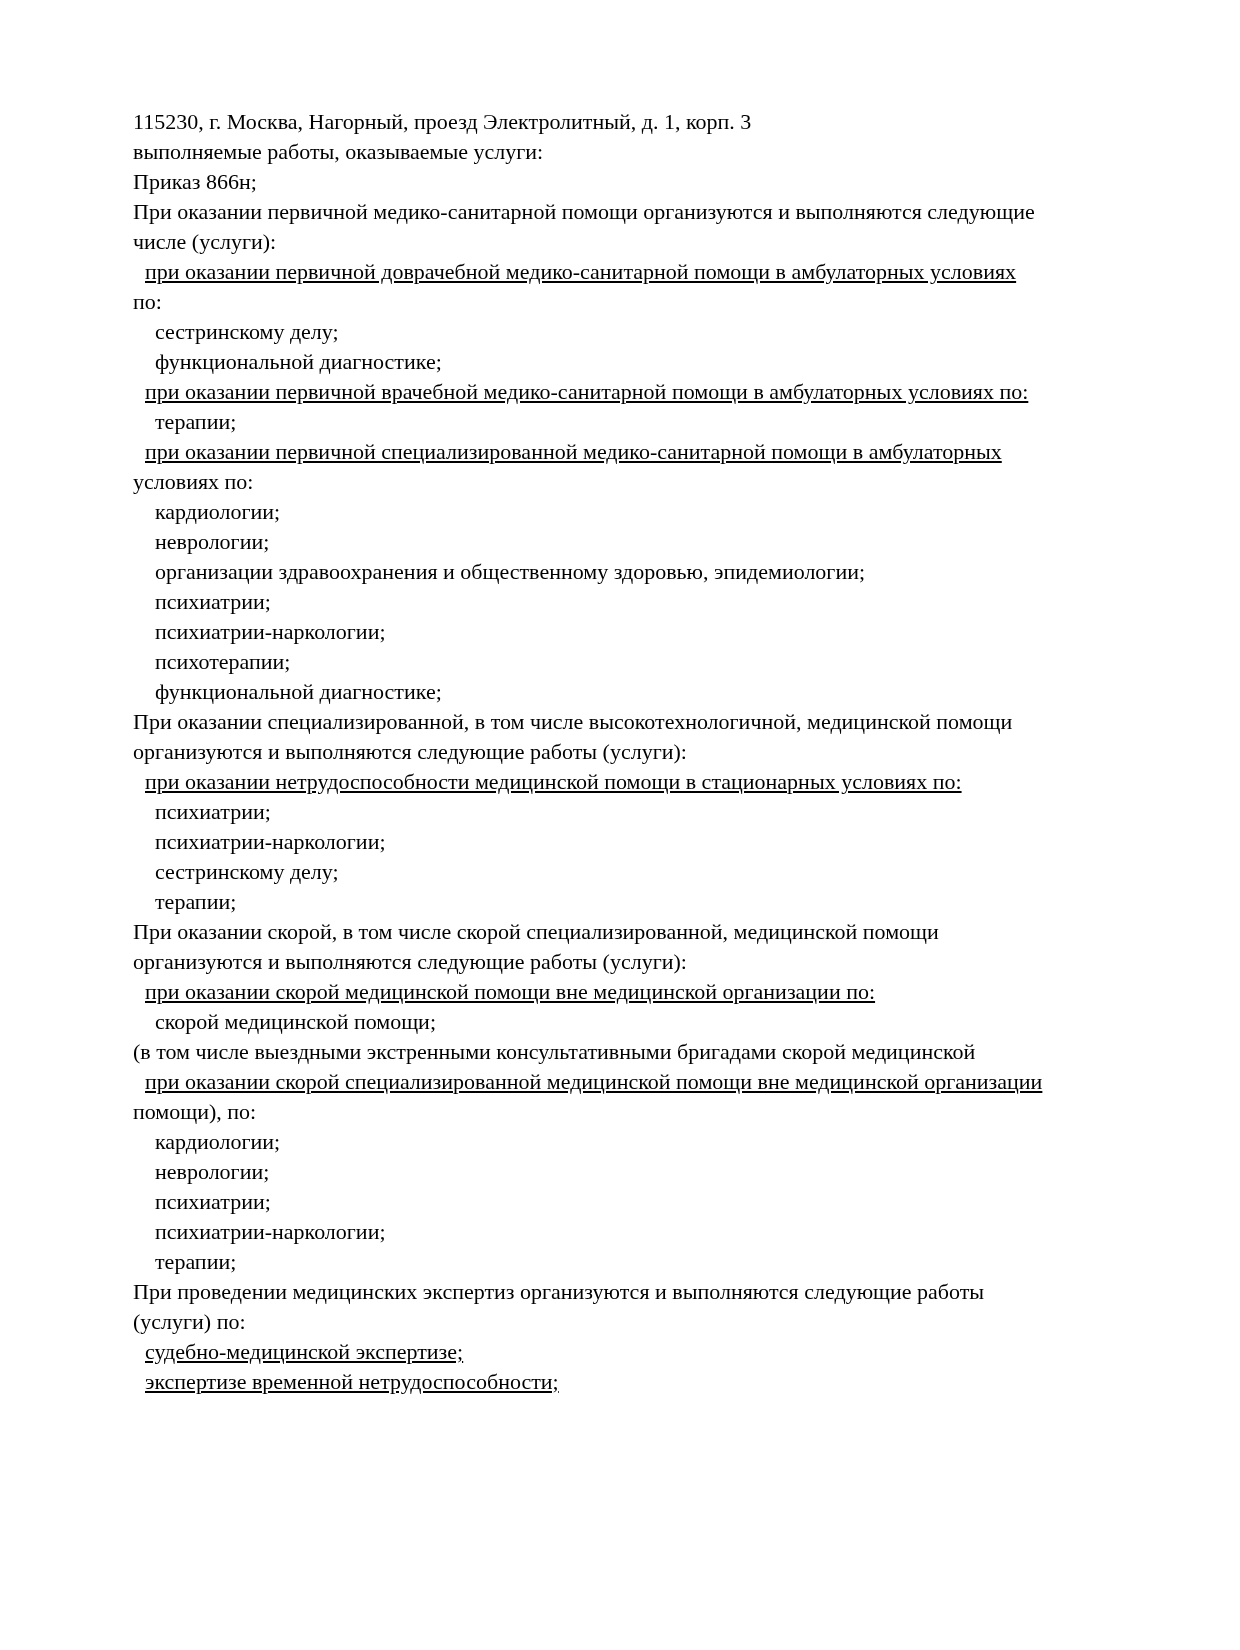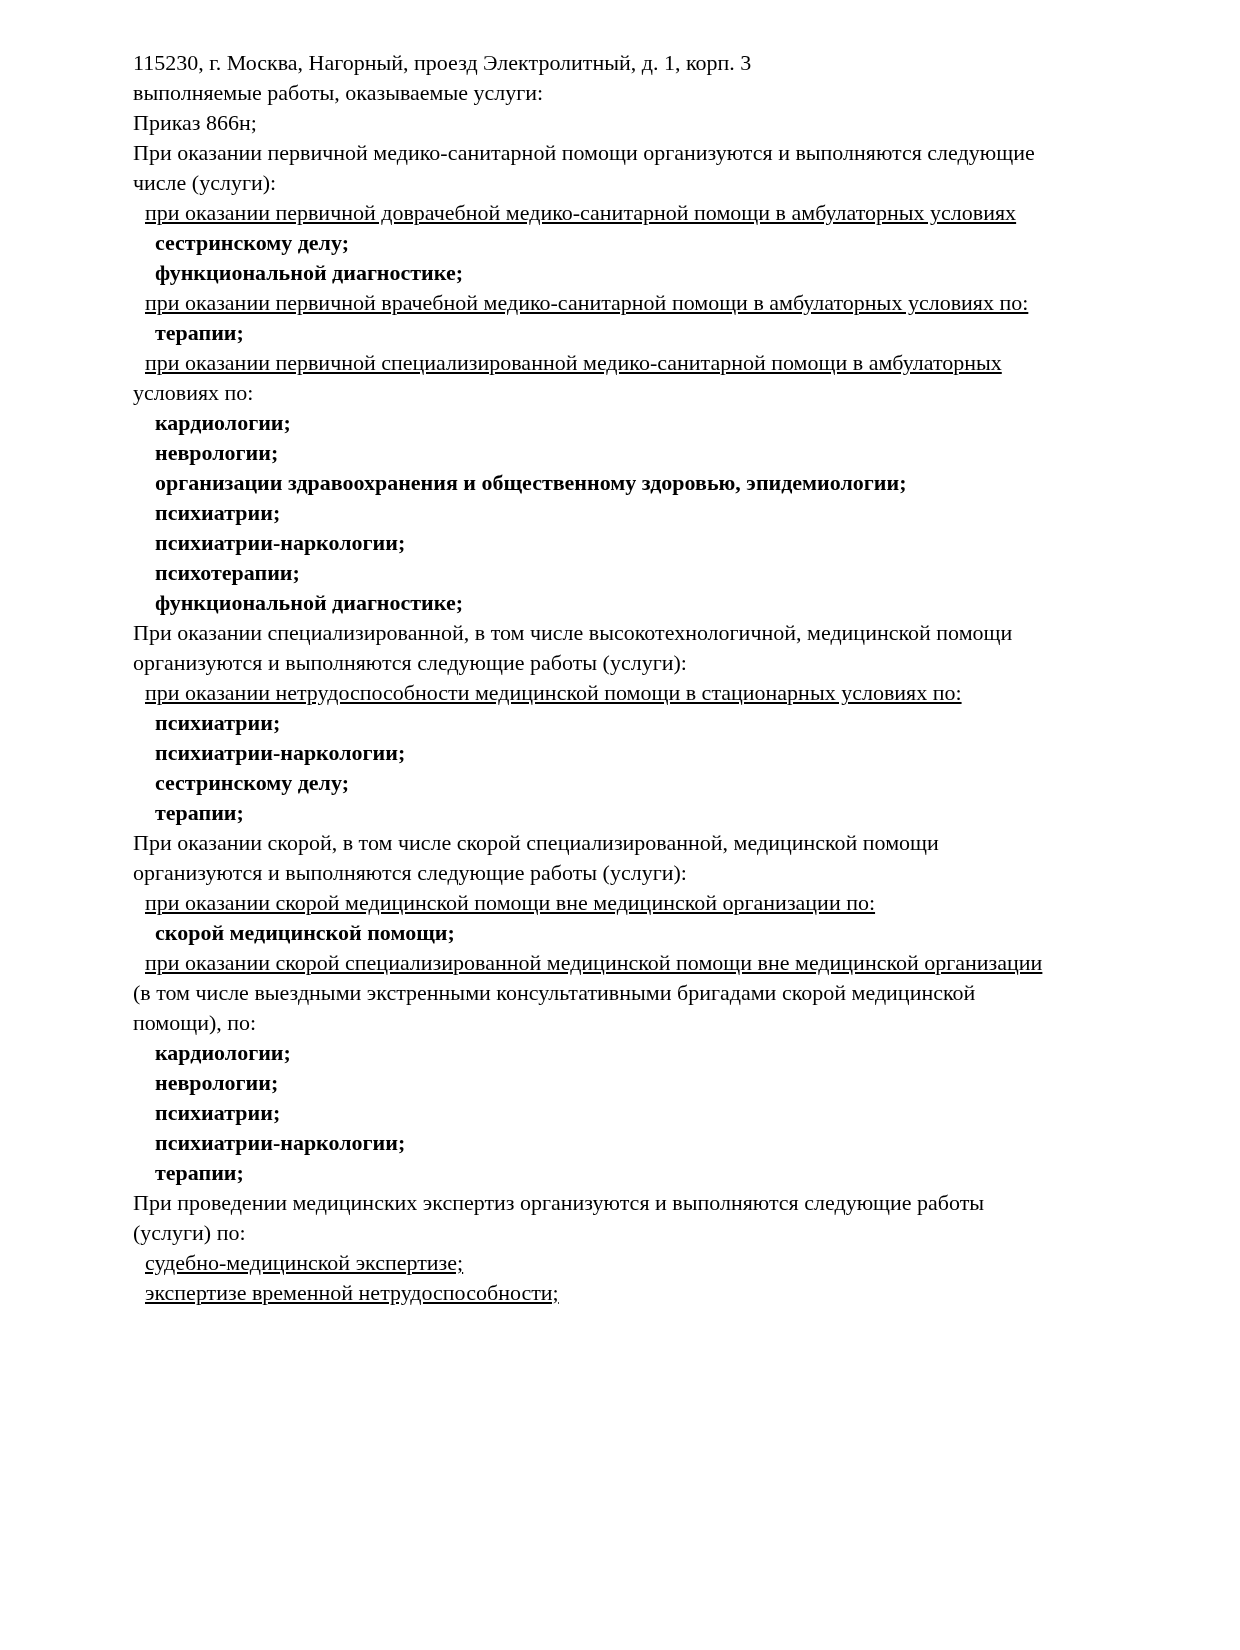--- a/index.html
+++ b/index.html
@@ -11,47 +11,48 @@
     width: 1240px;
     height: 1650px;
     overflow: hidden;
   }
   .page {
     position: relative;
     width: 1240px;
     height: 1650px;
     background: #ffffff;
     box-sizing: border-box;
-    padding-top: 48px;
+    padding-top: 107px;
     padding-left: 133px;
     padding-right: 40px;
     font-family: "Liberation Serif", "DejaVu Serif", serif;
     font-size: 22px;
     line-height: 30px;
     color: #000000;
   }
   .line {
     white-space: pre;
     height: 30px;
   }
   .i0 { padding-left: 0; }
   .i1 { padding-left: 12px; text-decoration: underline; }
-  .i2 { padding-left: 22px; font-weight: bold; }
+  .i2 { padding-left: 22px; }
 </style>
 </head>
 <body>
 
 <div class="page">
   <div>
       <div class="line i0">115230, г. Москва, Нагорный, проезд Электролитный, д. 1, корп. 3</div>
       <div class="line i0">выполняемые работы, оказываемые услуги:</div>
       <div class="line i0">Приказ 866н;</div>
       <div class="line i0">При оказании первичной медико-санитарной помощи организуются и выполняются следующие</div>
       <div class="line i0">числе (услуги):</div>
       <div class="line i1">при оказании первичной доврачебной медико-санитарной помощи в амбулаторных условиях</div>
+      <div class="line i0">по:</div>
       <div class="line i2">сестринскому делу;</div>
       <div class="line i2">функциональной диагностике;</div>
       <div class="line i1">при оказании первичной врачебной медико-санитарной помощи в амбулаторных условиях по:</div>
       <div class="line i2">терапии;</div>
       <div class="line i1">при оказании первичной специализированной медико-санитарной помощи в амбулаторных</div>
       <div class="line i0">условиях по:</div>
       <div class="line i2">кардиологии;</div>
       <div class="line i2">неврологии;</div>
       <div class="line i2">организации здравоохранения и общественному здоровью, эпидемиологии;</div>
       <div class="line i2">психиатрии;</div>
@@ -62,22 +63,22 @@
       <div class="line i0">организуются и выполняются следующие работы (услуги):</div>
       <div class="line i1">при оказании нетрудоспособности медицинской помощи в стационарных условиях по:</div>
       <div class="line i2">психиатрии;</div>
       <div class="line i2">психиатрии-наркологии;</div>
       <div class="line i2">сестринскому делу;</div>
       <div class="line i2">терапии;</div>
       <div class="line i0">При оказании скорой, в том числе скорой специализированной, медицинской помощи</div>
       <div class="line i0">организуются и выполняются следующие работы (услуги):</div>
       <div class="line i1">при оказании скорой медицинской помощи вне медицинской организации по:</div>
       <div class="line i2">скорой медицинской помощи;</div>
+      <div class="line i0">(в том числе выездными экстренными консультативными бригадами скорой медицинской</div>
       <div class="line i1">при оказании скорой специализированной медицинской помощи вне медицинской организации</div>
-      <div class="line i0">(в том числе выездными экстренными консультативными бригадами скорой медицинской</div>
       <div class="line i0">помощи), по:</div>
       <div class="line i2">кардиологии;</div>
       <div class="line i2">неврологии;</div>
       <div class="line i2">психиатрии;</div>
       <div class="line i2">психиатрии-наркологии;</div>
       <div class="line i2">терапии;</div>
       <div class="line i0">При проведении медицинских экспертиз организуются и выполняются следующие работы</div>
       <div class="line i0">(услуги) по:</div>
       <div class="line i1">судебно-медицинской экспертизе;</div>
       <div class="line i1">экспертизе временной нетрудоспособности;</div>

